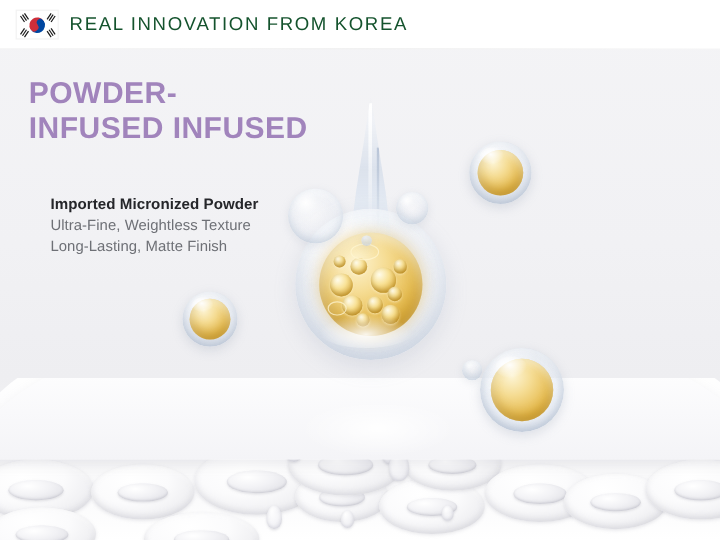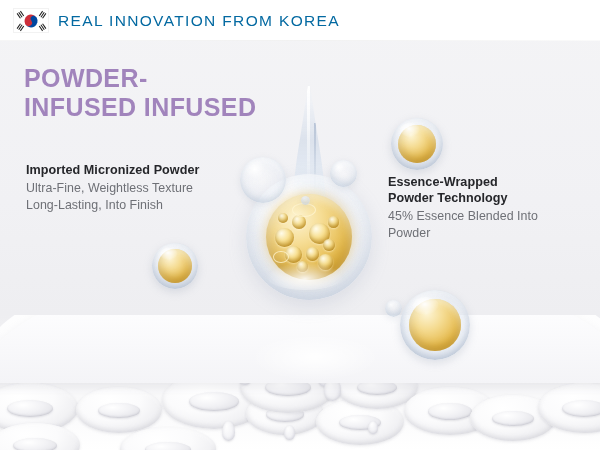--- a/index.html
+++ b/index.html
@@ -41,42 +41,42 @@
   }
   .flag .taeguk:before{left:0;top:3.25px;background:#cd2e3a;}
   .flag .taeguk:after{left:6.5px;top:3.25px;background:#0047a0;}
   .tri{position:absolute;width:6px;height:6px;}
   .tri i{display:block;height:1.1px;background:#1a1a1a;margin-bottom:1.1px;width:100%;}
   .tri.t1{left:2.5px;top:2.5px;transform:rotate(56deg);}
   .tri.t2{right:2.5px;top:2.5px;transform:rotate(-56deg);}
   .tri.t3{left:2.5px;bottom:2.5px;transform:rotate(124deg);}
   .tri.t4{right:2.5px;bottom:2.5px;transform:rotate(-124deg);}
   .header-title{
-    font-size:15.5px;letter-spacing:1.35px;color:#0369a1;font-weight:400;
+    font-size:15.5px;letter-spacing:1.35px;color:#14532d;font-weight:400;
     white-space:nowrap;
   }
 
   
   .headline{
     position:absolute;left:24px;top:64px;width:280px;z-index:30;
     font-size:25px;line-height:1.17;font-weight:700;
     letter-spacing:0.4px;color:#a184bc;white-space:pre-line;
   }
 
   
   .feature{position:absolute;z-index:30;}
   .feature .ftitle{
     font-size:12.6px;font-weight:700;color:#25262a;line-height:1.28;
     white-space:pre-line;letter-spacing:0.05px;
   }
   .feature .fbody{
     font-size:12.4px;font-weight:400;color:#6e7076;line-height:1.38;
     white-space:pre-line;letter-spacing:0.05px;margin-top:2px;
   }
-  .feature.left{left:26px;top:162px;width:232px;}
+  .feature.left{left:42px;top:162px;width:232px;}
   .feature.right{left:388px;top:174px;width:196px;}
 
   
   .skin{
     position:absolute;left:0;bottom:0;width:600px;height:135px;z-index:10;
     overflow:hidden;
   }
   .cellfield{position:absolute;left:0;top:0;width:600px;height:135px;}
   .cell{
     position:absolute;border-radius:50%;
@@ -292,29 +292,23 @@
       <span class="core"></span>
       <span class="gloss"></span>
   </div>
 
   <div class="headline">POWDER-
 INFUSED INFUSED</div>
 
   <div class="feature left">
     <div class="ftitle">Imported Micronized Powder</div>
     <div class="fbody">Ultra-Fine, Weightless Texture
-Long-Lasting, Into Finish</div>
-  </div>
-
-  <div class="feature right">
-    <div class="ftitle">Essence-Wrapped
-Powder Technology</div>
-    <div class="fbody">45% Essence Blended Into
-Powder</div>
-  </div>
+Long-Lasting, Matte Finish</div>
+  </div>
+
 
   <div class="header">
     <div class="flag">
       <div class="taeguk"></div>
       <div class="tri t1">
           <i></i>
           <i></i>
           <i></i>
         </div>
       <div class="tri t2">

